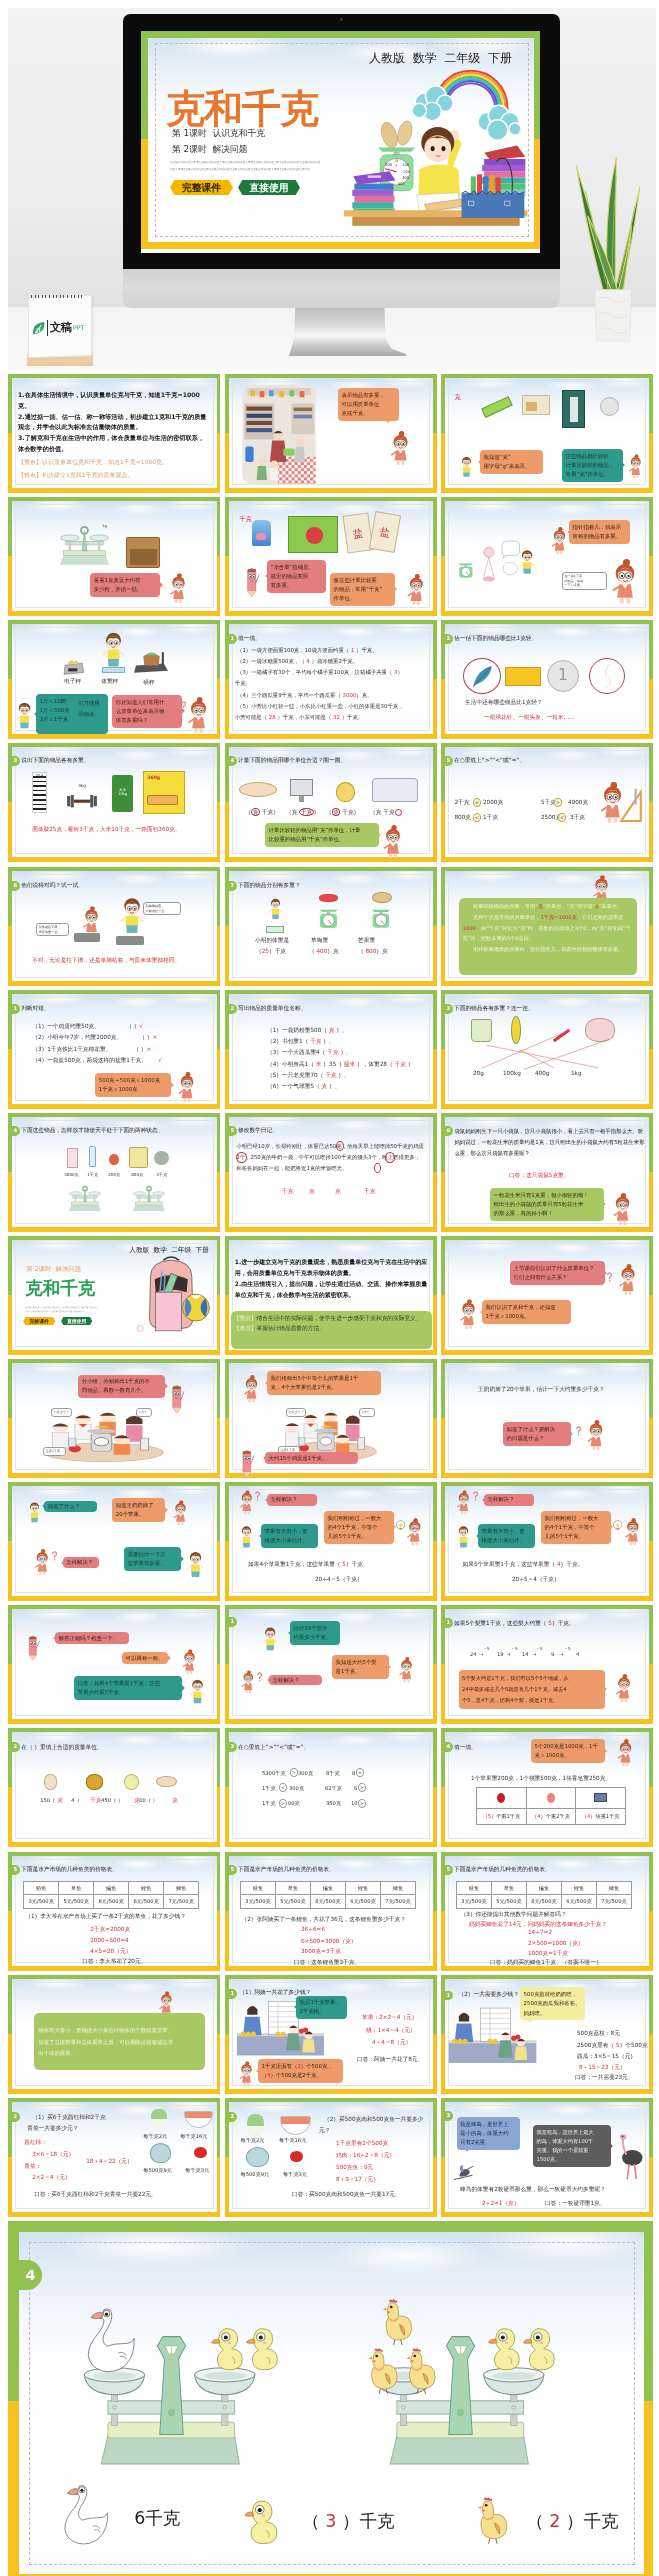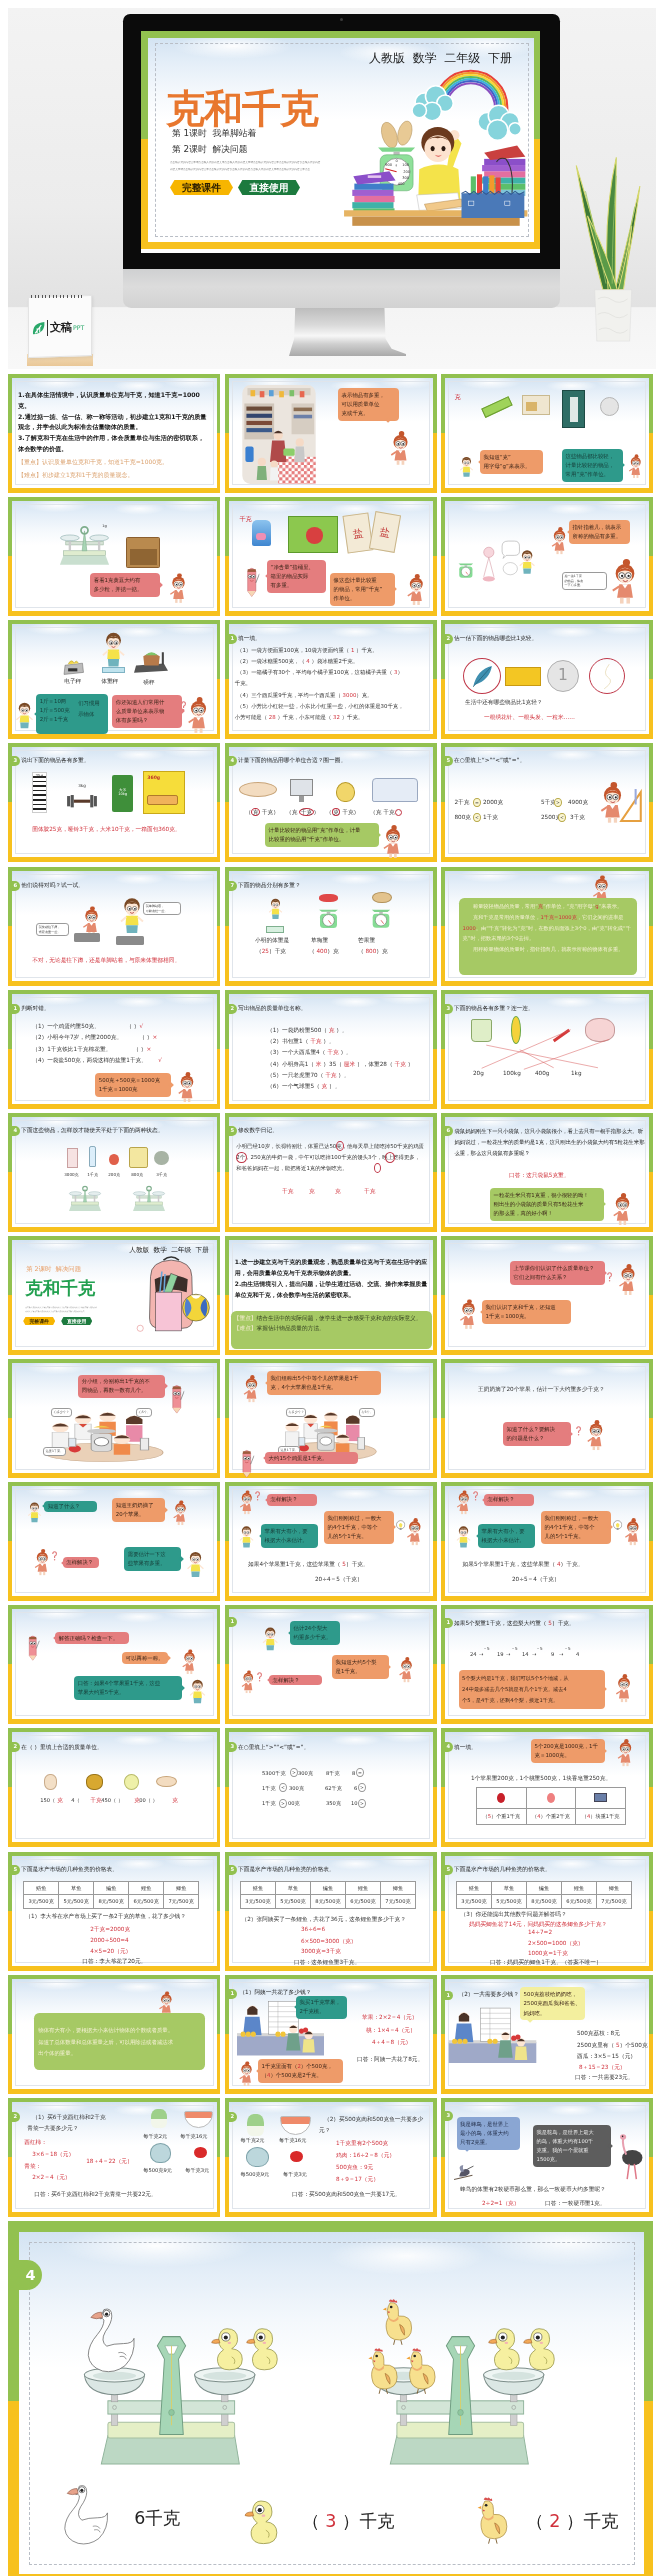--- a/index.html
+++ b/index.html
@@ -248,21 +248,21 @@
 </svg>
 
 <div class="hero"></div>
 <div class="bezel"></div>
 <div class="cam"></div>
 <div class="screen"></div>
 <section class="sf cover">
   <div class="in dsh"></div>
   <div class="cv-ed">人教版  数学  二年级  下册</div>
   <div class="cv-title">克和千克</div>
-  <div class="cv-l" style="top:97px">第 1课时  我单脚站着</div>
+  <div class="cv-l" style="top:97px">第 1课时  认识克和千克</div>
   <div class="cv-l" style="top:113px">第 2课时  解决问题</div>
   <div class="cv-ph" style="top:130px">点击输入您的内容文字请点击输入您的内容文字点击输入您的内容文字请点击输入您的内容文字点击输入您的内容点击输入您的内容</div>
   <div class="cv-ph" style="top:137px;width:211px">内容文字请点击输入您的内容文字点击输入您的内容点击输入您的内容点击输入您的内容文字请点击输入您的内容文字点击</div>
   <div class="hexbtn hb-y" style="left:29px;top:149px;width:63px">完整课件</div>
   <div class="hexbtn hb-g" style="left:97px;top:149px;width:62px">直接使用</div>
   <svg class="a" style="left:201px;top:35px" width="188" height="161" viewBox="0 0 365 312">
     <g fill="none" stroke-width="4">
       <path d="M179 80 A71 71 0 0 1 321 80 L321 108" stroke="#e8423b"></path>
       <path d="M183 80 A67 67 0 0 1 317 80 L317 108" stroke="#f39a2b"></path>
       <path d="M187 80 A63 63 0 0 1 313 80 L313 108" stroke="#f7d935"></path>

